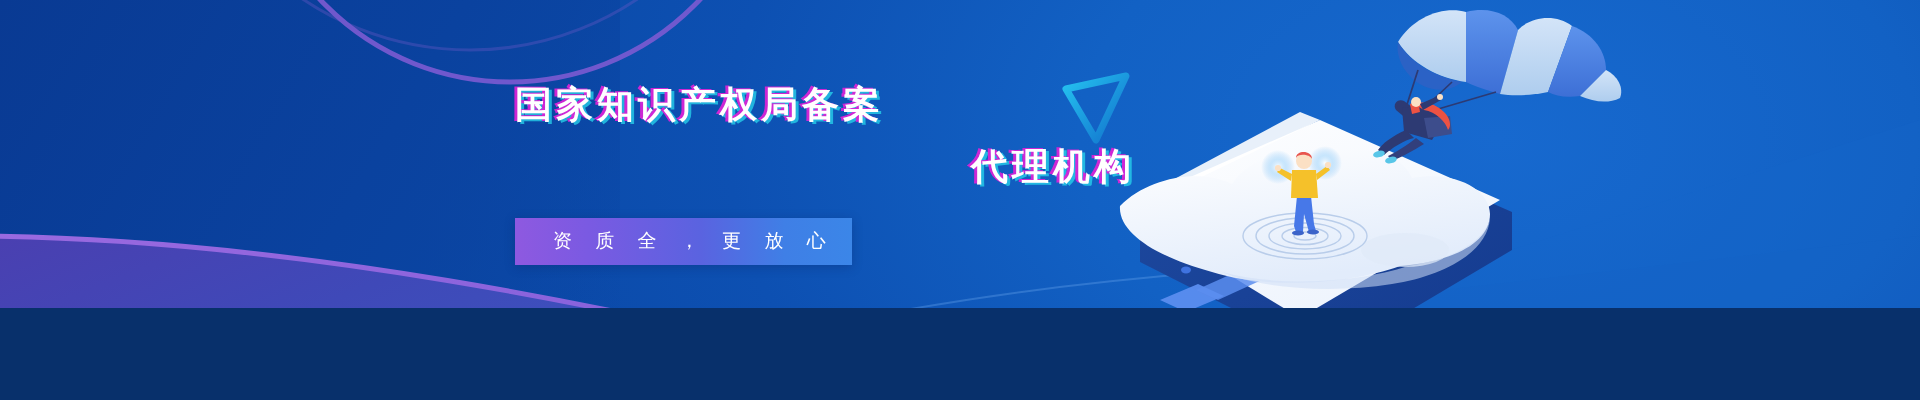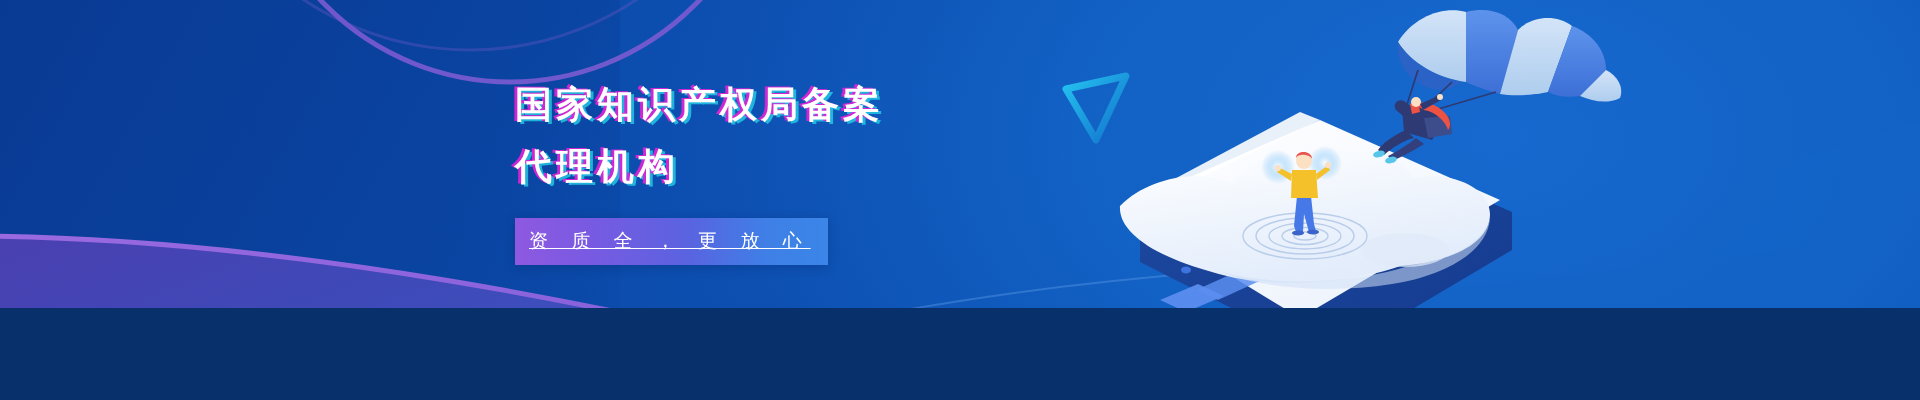--- a/index.html
+++ b/index.html
@@ -55,33 +55,33 @@
     font-weight: bold;
     color: #ffffff;
     letter-spacing: 4px;
     white-space: nowrap;
     text-shadow:
       -3px -1px 0 rgba(216, 36, 214, 0.95),
        3px  2px 0 rgba(40, 214, 236, 0.75);
   }
   .headline.line2 {
     margin-top: 9px;
+    text-align: right;
   }
 
   .tagline {
     display: inline-block;
     margin-top: 25px;
-    padding: 10px 26px 11px 14px;
+    padding: 10px 26px 11px 38px;
     font-size: 19px;
     letter-spacing: 9px;
     color: #ffffff;
     background: linear-gradient(90deg, #8e59e0 0%, #7a5ae2 22%, #5a63e0 55%, #3f7fe6 80%, #3b86e8 100%);
     white-space: nowrap;
     box-shadow: 0 2px 10px rgba(10, 30, 90, 0.28);
-    text-decoration: underline;
   }
   .tagline span { margin-right: -9px; }
 </style>
 </head>
 <body>
 
 <div class="banner">
 
   <div class="bg-base"></div>
   <div class="bg-left-dark"></div>

